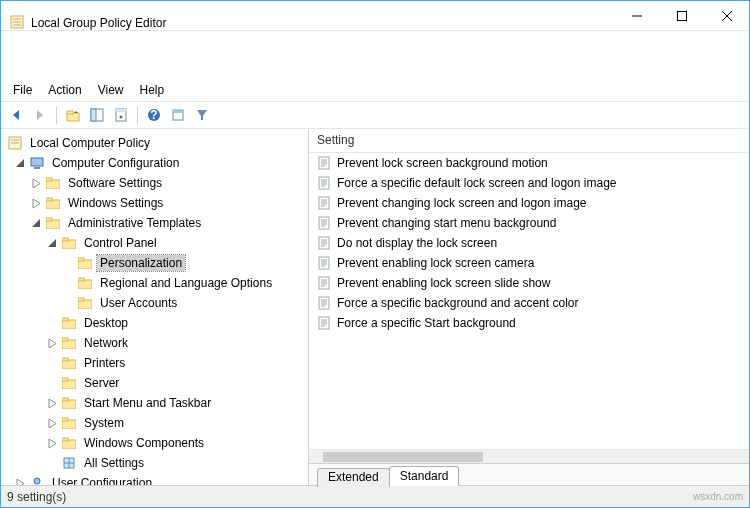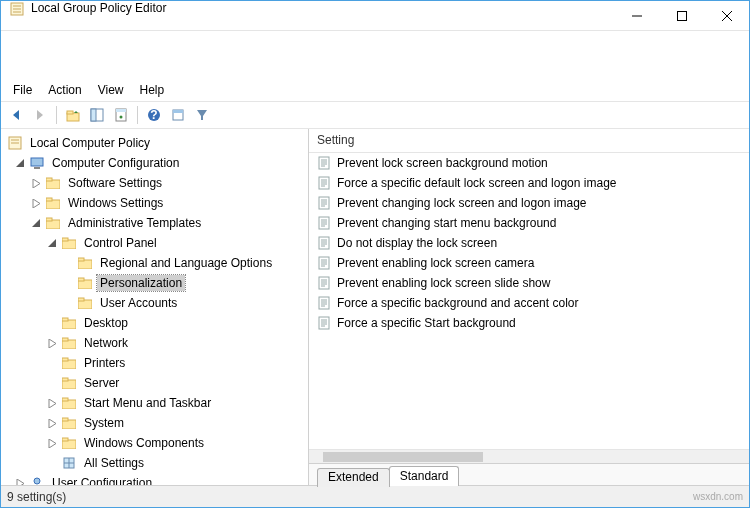--- a/index.html
+++ b/index.html
@@ -1,18 +1,18 @@
 <!DOCTYPE html>
 <html><head>
 <meta charset="utf-8">
 <style>
 * { box-sizing: border-box; margin: 0; padding: 0; font-family: "Segoe UI", Tahoma, sans-serif; font-size: 12px; }
 body { width: 750px; height: 508px; background: #fff; overflow: hidden; display: flex; flex-direction: column; border: 1px solid #4aa0e0; }
 
-.titlebar { height: 30px; background: #fff; display: flex; align-items: flex-start; padding: 0 0 0 8px; border-bottom: 1px solid #e5e5e5; }
+.titlebar { height: 30px; background: #fff; display: flex; align-items: flex-end; padding: 0 0 0 8px; border-bottom: 1px solid #e5e5e5; }
 .titlebar .app-icon { width: 16px; height: 16px; display: flex; align-items: center; justify-content: center; margin-right: 6px; }
 .titlebar .title { flex: 1; color: #000; font-size: 12px; }
 .titlebar .win-btn { width: 45px; height: 29px; display: flex; align-items: center; justify-content: center; color: #000; cursor: default; }
 
 .menubar { height: 22px; display: flex; align-items: center; padding: 0 4px; background: #fff; margin-top: 48px; }
 .menubar .item { padding: 2px 8px; cursor: default; }
 
 .toolbar { height: 28px; display: flex; align-items: center; padding: 0 4px; gap: 2px; background: #fff; border-top: 1px solid #e5e5e5; border-bottom: 1px solid #e5e5e5; }
 .toolbar .sep { width: 1px; height: 18px; background: #d0d0d0; margin: 0 3px; }
 .toolbar .btn { width: 22px; height: 22px; display: flex; align-items: center; justify-content: center; cursor: default; border: 1px solid transparent; }
@@ -222,38 +222,38 @@
         </span>
       <span class="tree-icon">
           <svg width="14" height="12">
             <rect x="0" y="3" width="14" height="9" fill="#ffe9a3" stroke="#d8b255"></rect>
             <rect x="0" y="1" width="6" height="3" fill="#ffe9a3" stroke="#d8b255"></rect>
           </svg>
         </span>
       <span class="label">Control Panel</span>
     </div>
 
+    <div class="tree-row selected" style="padding-left:74px">
+      <span class="tree-icon">
+          <svg width="14" height="12">
+            <rect x="0" y="3" width="14" height="9" fill="#ffe9a3" stroke="#d8b255"></rect>
+            <rect x="0" y="1" width="6" height="3" fill="#ffe9a3" stroke="#d8b255"></rect>
+          </svg>
+        </span>
+      <span class="label">Personalization</span>
+    </div>
+
     <div class="tree-row" style="padding-left:74px">
       <span class="tree-icon">
           <svg width="14" height="12">
             <rect x="0" y="3" width="14" height="9" fill="#ffe9a3" stroke="#d8b255"></rect>
             <rect x="0" y="1" width="6" height="3" fill="#ffe9a3" stroke="#d8b255"></rect>
           </svg>
         </span>
       <span class="label">Regional and Language Options</span>
-    </div>
-
-    <div class="tree-row selected" style="padding-left:74px">
-      <span class="tree-icon">
-          <svg width="14" height="12">
-            <rect x="0" y="3" width="14" height="9" fill="#ffe9a3" stroke="#d8b255"></rect>
-            <rect x="0" y="1" width="6" height="3" fill="#ffe9a3" stroke="#d8b255"></rect>
-          </svg>
-        </span>
-      <span class="label">Personalization</span>
     </div>
 
     <div class="tree-row" style="padding-left:74px">
       <span class="tree-icon">
           <svg width="14" height="12">
             <rect x="0" y="3" width="14" height="9" fill="#ffe9a3" stroke="#d8b255"></rect>
             <rect x="0" y="1" width="6" height="3" fill="#ffe9a3" stroke="#d8b255"></rect>
           </svg>
         </span>
       <span class="label">User Accounts</span>

